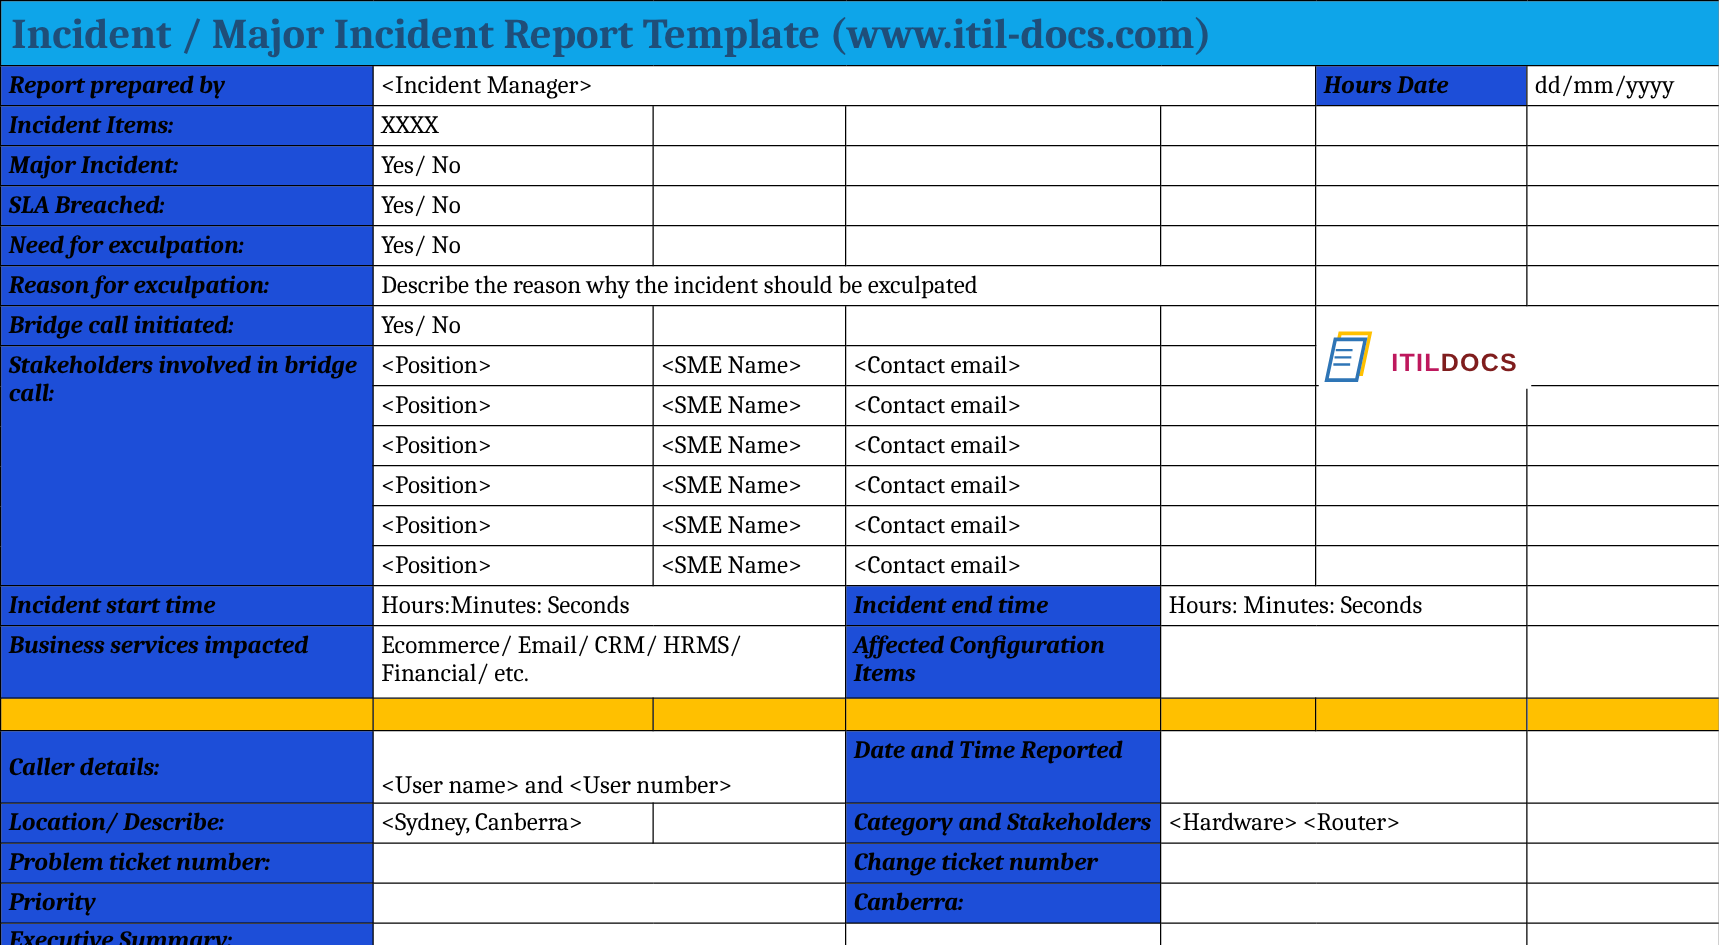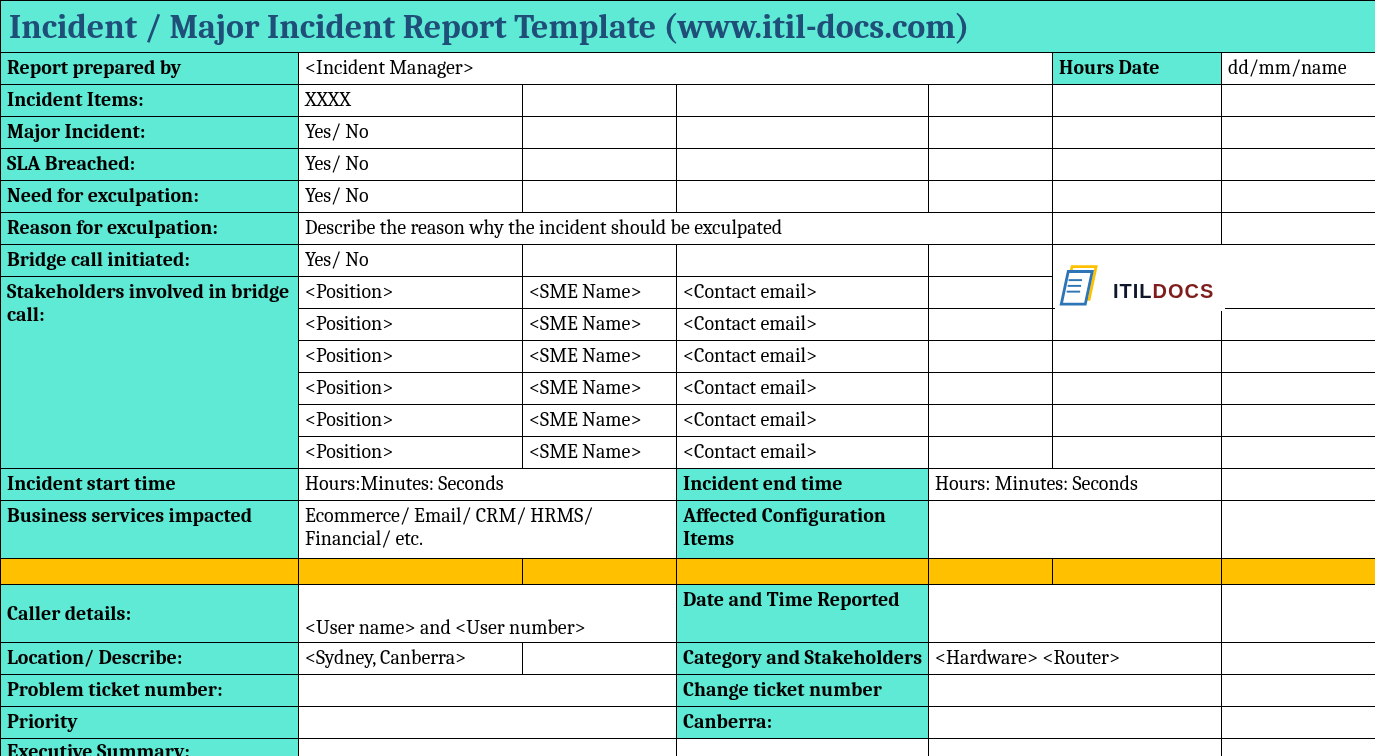--- a/index.html
+++ b/index.html
@@ -18,32 +18,33 @@
     }
     td {
       border: 1px solid #000;
       padding: 3px 6px;
       vertical-align: top;
       height: 32px;
       overflow: hidden;
       white-space: nowrap;
     }
     .title-row td {
-      background: #5eead4;
+      background: #0ea5e9;
       font-weight: bold;
       font-size: 34px;
       color: #1F4E79;
       height: 52px;
       padding: 4px 8px;
       border: 1px solid #000;
       vertical-align: middle;
     }
     .label {
-      background: #5eead4;
+      background: #1d4ed8;
       font-weight: bold;
+      font-style: italic;
     }
     .sep-row td {
       background: #FFC000;
       height: 26px;
     }
     .wrap { white-space: normal; }
     .logo-cell {
       position: relative;
       padding: 0;
       overflow: visible;
@@ -67,21 +68,21 @@
       flex-shrink: 0;
     }
     .logo-text {
       font-family: Arial, sans-serif;
       font-weight: bold;
       font-size: 20px;
       letter-spacing: 1px;
       line-height: 1;
       padding-bottom: 6px;
     }
-    .logo-text .itil { color: #0f172a; }
+    .logo-text .itil { color: #be185d; }
     .logo-text .docs { color: #7f1d1d; }
     .partial-row td {
       border-bottom: none;
     }
     .partial-text {
       font-weight: bold;
       color: #000;
     }
   </style>
 </head>
@@ -100,21 +101,21 @@
 
   <tbody>
       <tr class="title-row">
     <td colspan="7">Incident / Major Incident Report Template   (www.itil-docs.com)</td>
   </tr>
 
   <tr>
     <td class="label">Report prepared by</td>
     <td colspan="4">&lt;Incident Manager&gt;</td>
     <td class="label">Hours Date</td>
-    <td>dd/mm/name</td>
+    <td>dd/mm/yyyy</td>
   </tr>
 
   <tr>
     <td class="label">Incident Items:</td>
     <td>XXXX</td>
     <td></td>
     <td></td>
     <td></td>
     <td></td>
     <td></td>

